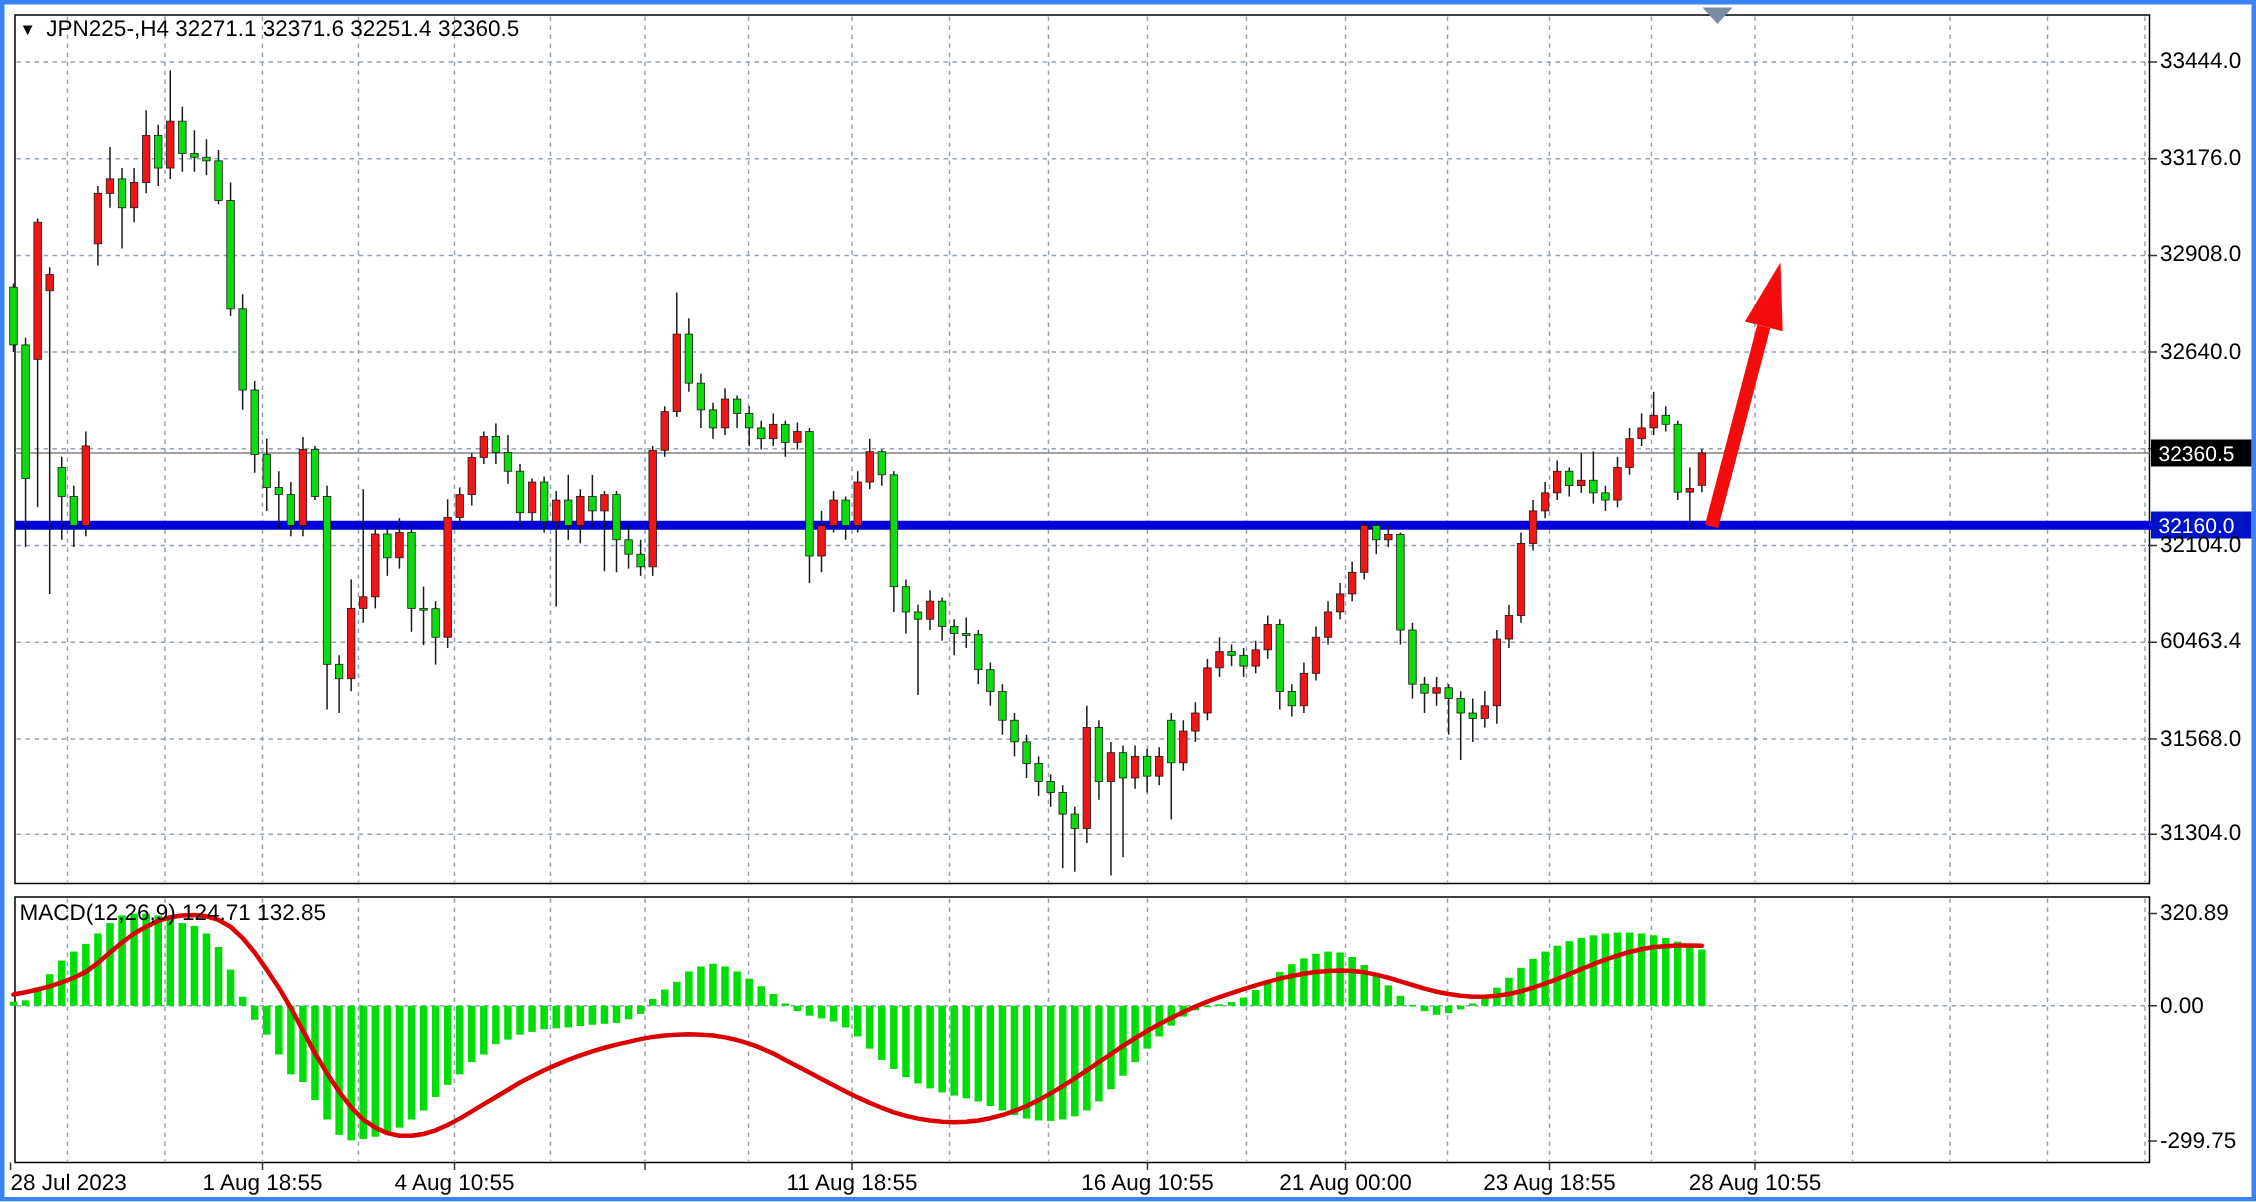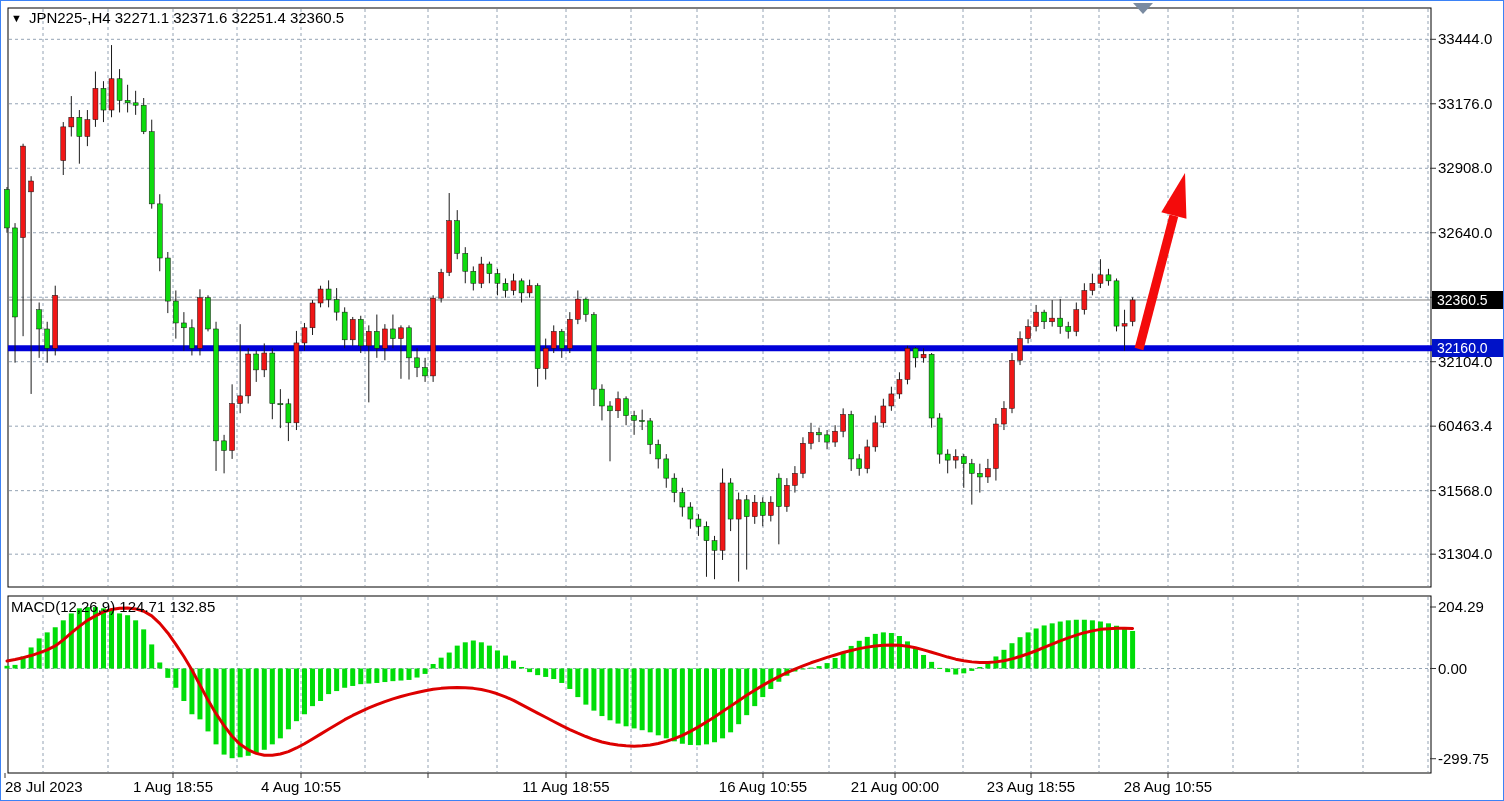--- a/index.html
+++ b/index.html
@@ -1,18 +1,18 @@
 <!DOCTYPE html>
 <html><head>
 <meta charset="utf-8">
 <style>
   html,body{margin:0;padding:0;background:#ffffff;}
   #screen{position:relative;width:1504px;height:801px;background:#ffffff;
           font-family:"Liberation Sans",sans-serif;overflow:hidden;
-          border:1px solid #3b82f6;box-sizing:border-box;}
+          border:3px solid #3b82f6;box-sizing:border-box;}
   #chart-svg{position:absolute;left:0;top:0;}
   .axis-label{position:absolute;font-size:15px;color:#000;white-space:nowrap;line-height:16px;}
   .time-label{position:absolute;top:777px;font-size:15px;color:#000;white-space:nowrap;}
   .badge{position:absolute;left:1431px;width:73px;height:18px;color:#fff;font-size:14px;
          line-height:18px;padding-left:5px;box-sizing:border-box;white-space:nowrap;}
   #header{position:absolute;left:10px;top:8px;font-size:15px;color:#000;white-space:nowrap;}
   #header .tri{display:inline-block;font-size:11px;vertical-align:1px;margin-right:7px;}
   #macd-label{position:absolute;left:10px;top:597px;font-size:15px;color:#000;white-space:nowrap;z-index:5;}
 </style>
 </head>
@@ -547,21 +547,21 @@
 
   <div id="labels-layer">
       <div class="axis-label" style="left: 1437px; top: 30.3px;">33444.0</div>
       <div class="axis-label" style="left: 1437px; top: 94.7808px; text-align: right;">33176.0</div>
       <div class="axis-label" style="left: 1437px; top: 159.262px;">32908.0</div>
       <div class="axis-label" style="left: 1437px; top: 223.742px;">32640.0</div>
       <div class="axis-label" style="left: 1437px; top: 352.704px;">32104.0</div>
       <div class="axis-label" style="left: 1437px; top: 417.185px;">60463.4</div>
       <div class="axis-label" style="left: 1437px; top: 481.666px;">31568.0</div>
       <div class="axis-label" style="left: 1437px; top: 545.184px;">31304.0</div>
-      <div class="axis-label" style="left: 1437px; top: 598.009px;">204.29</div>
+      <div class="axis-label" style="left: 1437px; top: 598.009px;">320.89</div>
       <div class="axis-label" style="left: 1437px; top: 659.5px;">0.00</div>
       <div class="axis-label" style="left: 1437px; top: 749.725px;">-299.75</div>
       <div class="time-label" style="left: 4px;">28 Jul 2023</div>
       <div class="time-label" style="left: 172px; transform: translateX(-50%);">1 Aug 18:55</div>
       <div class="time-label" style="left: 300px; transform: translateX(-50%);">4 Aug 10:55</div>
       <div class="time-label" style="left: 427px; transform: translateX(-50%); margin-top: 32px;">9 Aug 00:00</div>
       <div class="time-label" style="left: 565px; transform: translateX(-50%);">11 Aug 18:55</div>
       <div class="time-label" style="left: 762px; transform: translateX(-50%);">16 Aug 10:55</div>
       <div class="time-label" style="left: 894px; transform: translateX(-50%);">21 Aug 00:00</div>
       <div class="time-label" style="left: 1030px; transform: translateX(-50%);">23 Aug 18:55</div>

